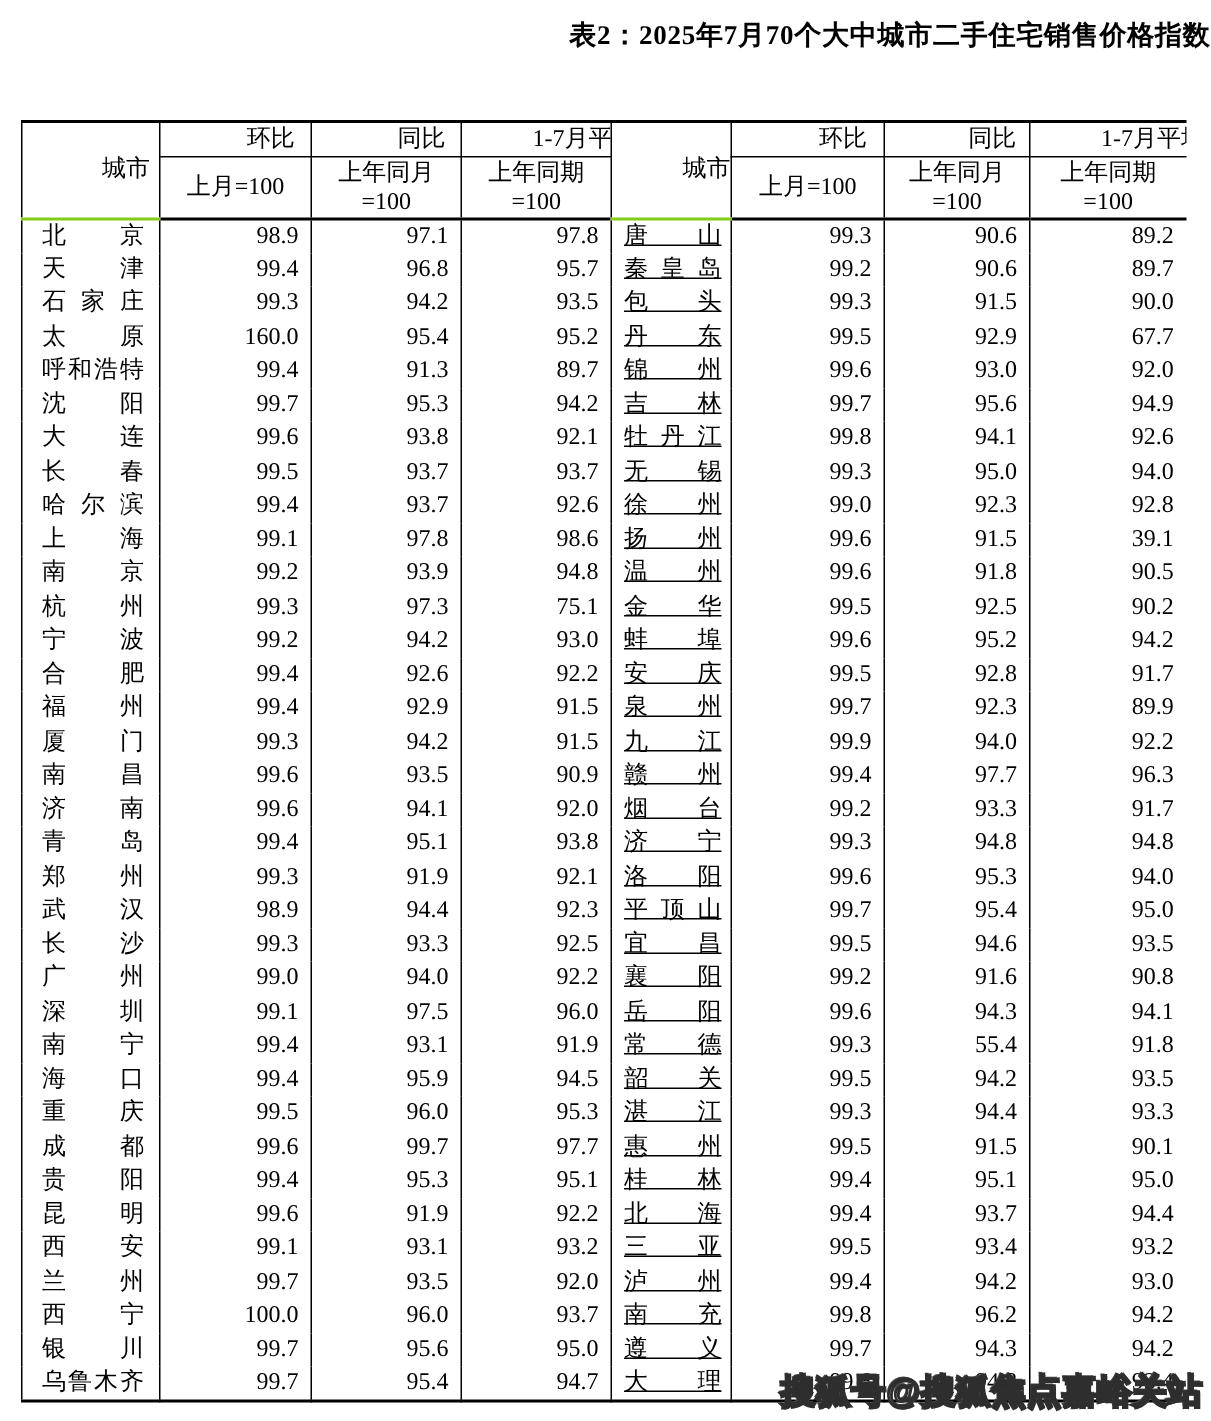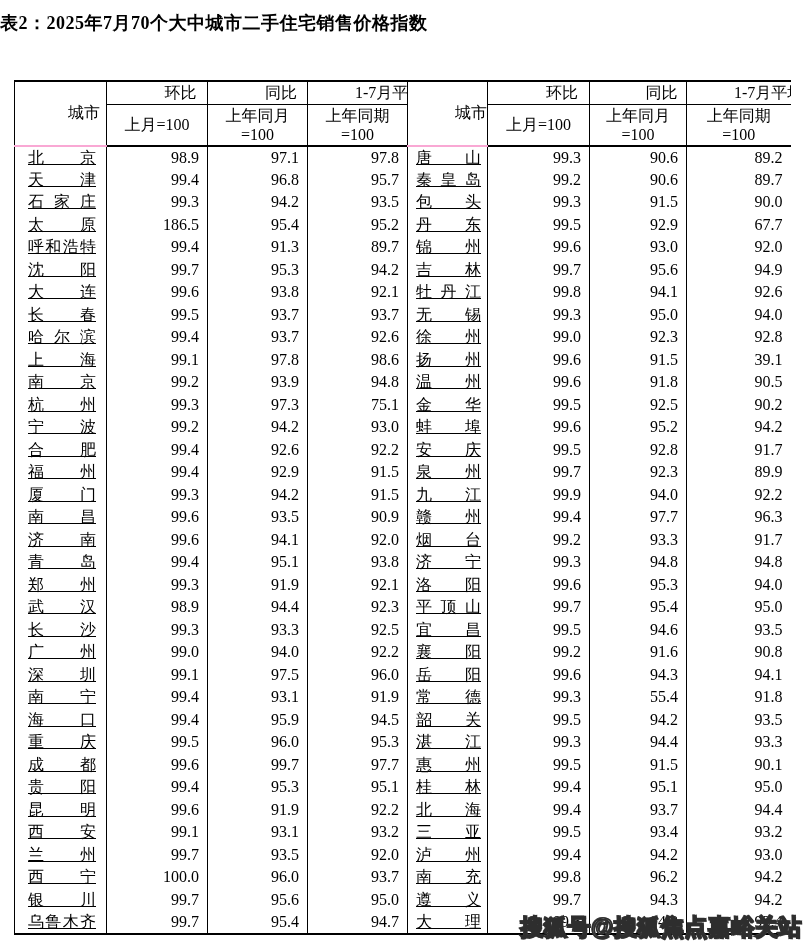--- a/index.html
+++ b/index.html
@@ -6,21 +6,21 @@
   html,body { background:#ffffff; }
   .page {
     position:relative;
     width:807px; height:947px;
     background:#ffffff;
     overflow:hidden;
     font-family:"Liberation Serif","DejaVu Serif",serif;
     color:#000;
   }
   .title {
-    text-align:left;
+    text-align:right;
     font-weight:bold;
     font-size:18px;
     padding-top:11px;
     letter-spacing:0.5px;
     font-family:"Liberation Serif","DejaVu Serif",serif;
   }
   table.idx {
     position:absolute;
     top:80px; left:14px;
     width:776px;
@@ -36,31 +36,31 @@
     padding:0;
     font-size:16px;
     line-height:1.15;
     overflow:hidden;
     white-space:nowrap;
   }
   .no-r { border-right:none; }
   thead th { text-align:center; vertical-align:middle; }
   tr.hrow1 th { height:23px;padding-left:47px; }
   tr.hrow1 th.measure { border-bottom:1px solid #000; }
-  th.cityhead { border-bottom:2px solid #f9a8d4; }
+  th.cityhead { border-bottom:2px solid #84cc16; }
   tr.hrow2 th { height:42px; border-bottom:2px solid #000; }
   tr.hrow2 th span { display:block; line-height:19px; }
   tbody td { height:22.5px; vertical-align:middle; }
   td.num { text-align:right; padding-right:8px; }
   td.city {
     text-align:justify;
     text-align-last:justify;
     -moz-text-align-last:justify;
   }
-  td.city-l { padding:0 10px 0 13px;text-decoration:underline; }
+  td.city-l { padding:0 10px 0 13px; }
   td.city-r { padding:0 6px 0 8px;text-decoration:underline; }
   .watermark {
     position:absolute;
     right:5px; bottom:4px;
     font-size:23px;
     font-weight:bold;
     font-family:"Liberation Sans","DejaVu Sans",sans-serif;
     color:#f2f2f2;
     -webkit-text-stroke:1.7px #2e2e2e;
     text-shadow:1px 1px 0 #4a4a4a, -1px -1px 0 #4a4a4a;
@@ -149,21 +149,21 @@
           <td class="num">99.3</td>
           <td class="num">94.2</td>
           <td class="num">93.5</td>
           <td class="city city-r">包头</td>
           <td class="num">99.3</td>
           <td class="num">91.5</td>
           <td class="num no-r">90.0</td>
         </tr>
         <tr>
           <td class="city city-l">太原</td>
-          <td class="num">186.5</td>
+          <td class="num">160.0</td>
           <td class="num">95.4</td>
           <td class="num">95.2</td>
           <td class="city city-r">丹东</td>
           <td class="num">99.5</td>
           <td class="num">92.9</td>
           <td class="num no-r">67.7</td>
         </tr>
         <tr>
           <td class="city city-l">呼和浩特</td>
           <td class="num">99.4</td>

